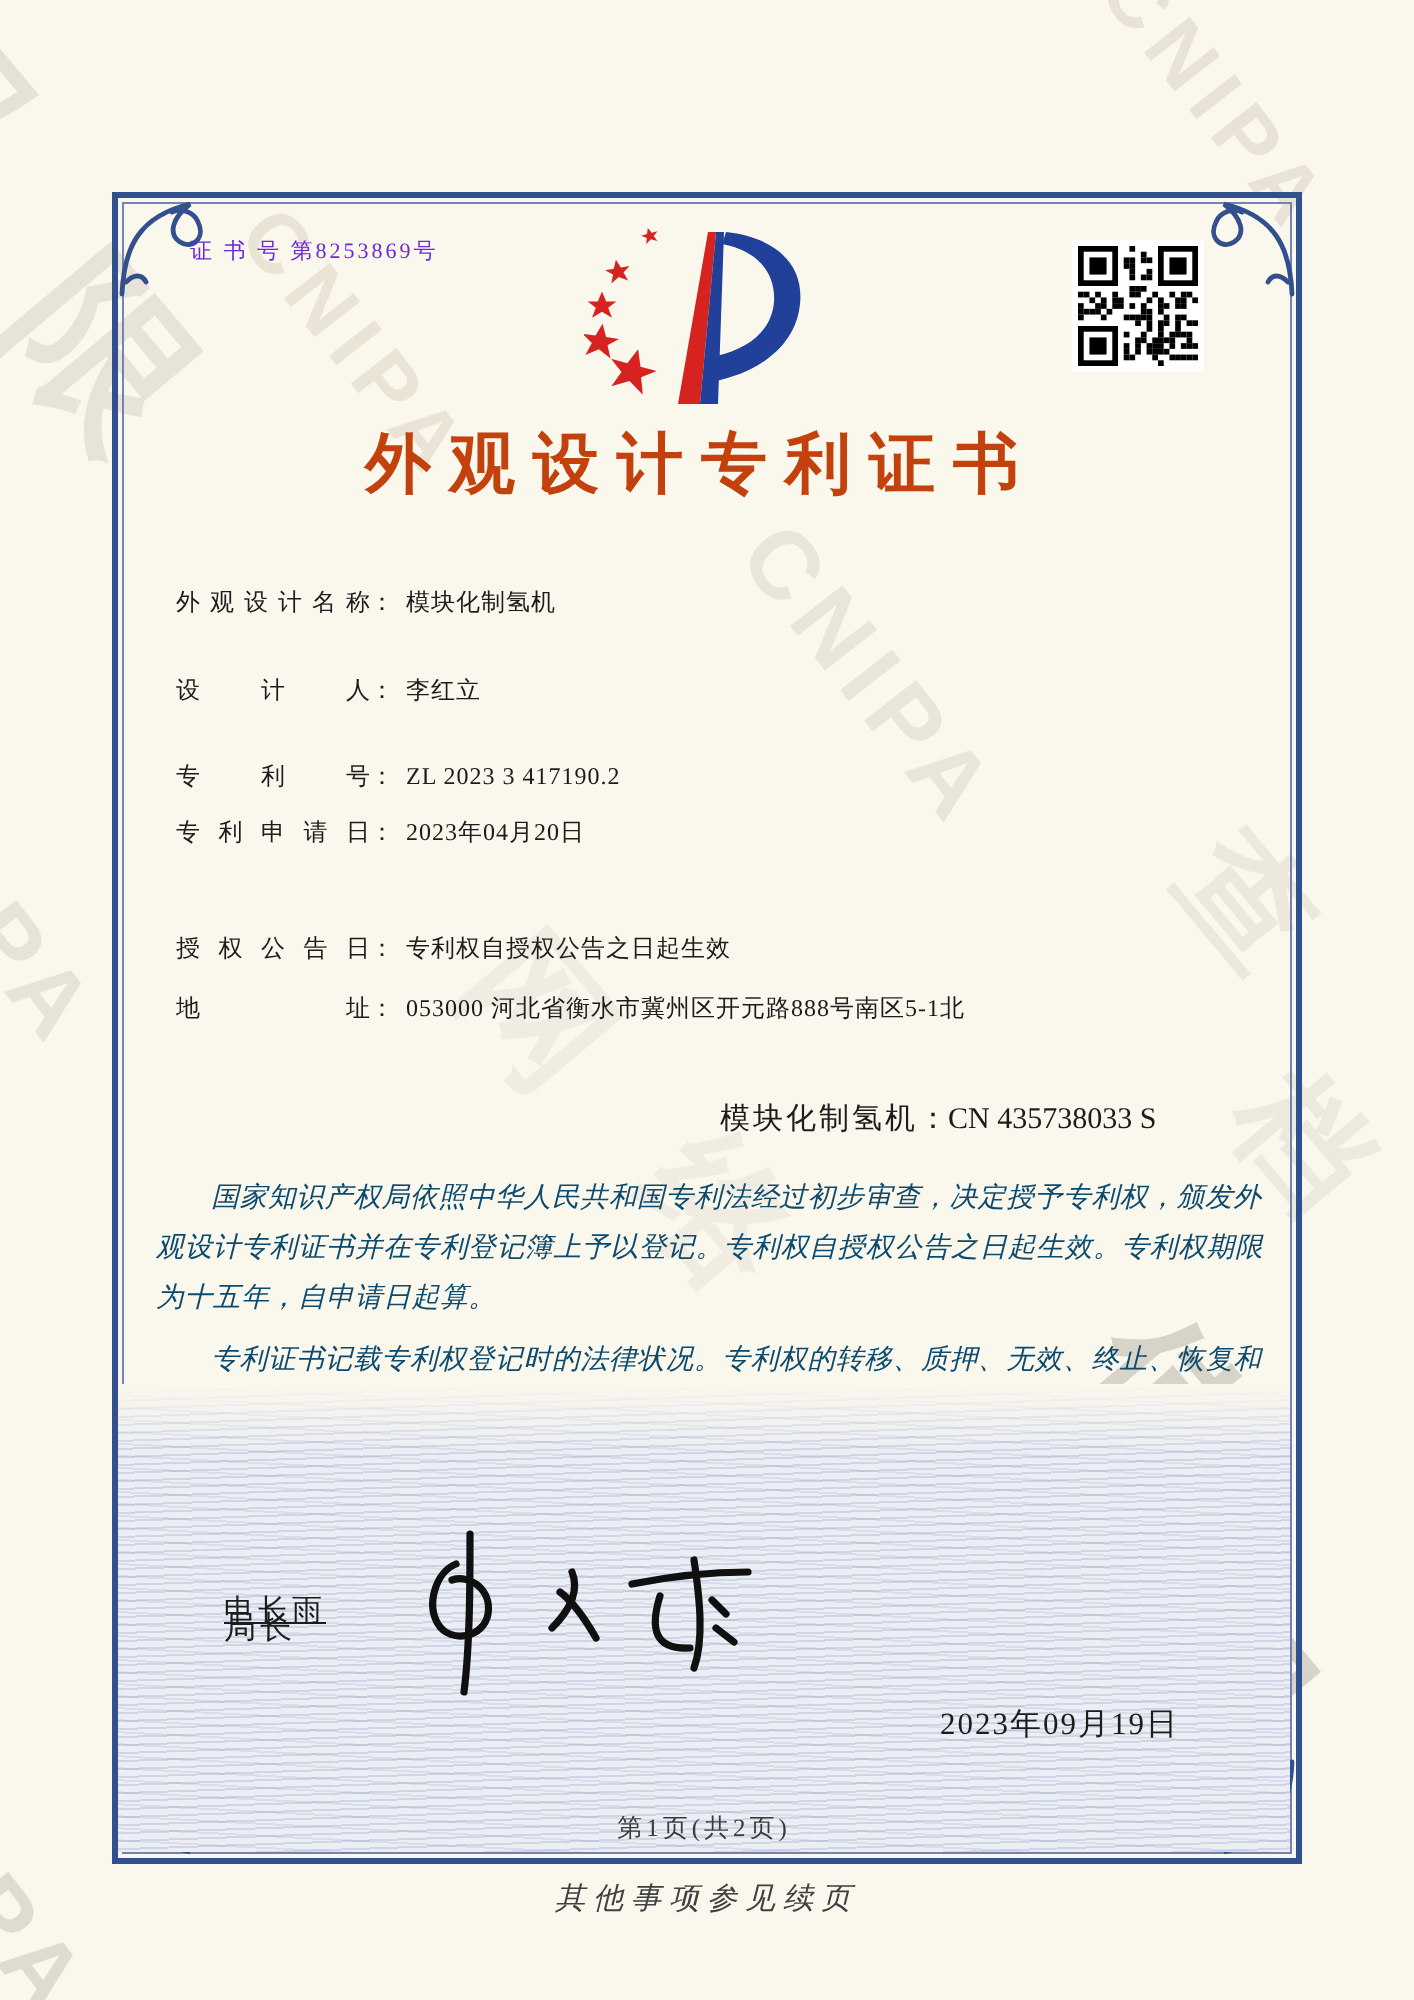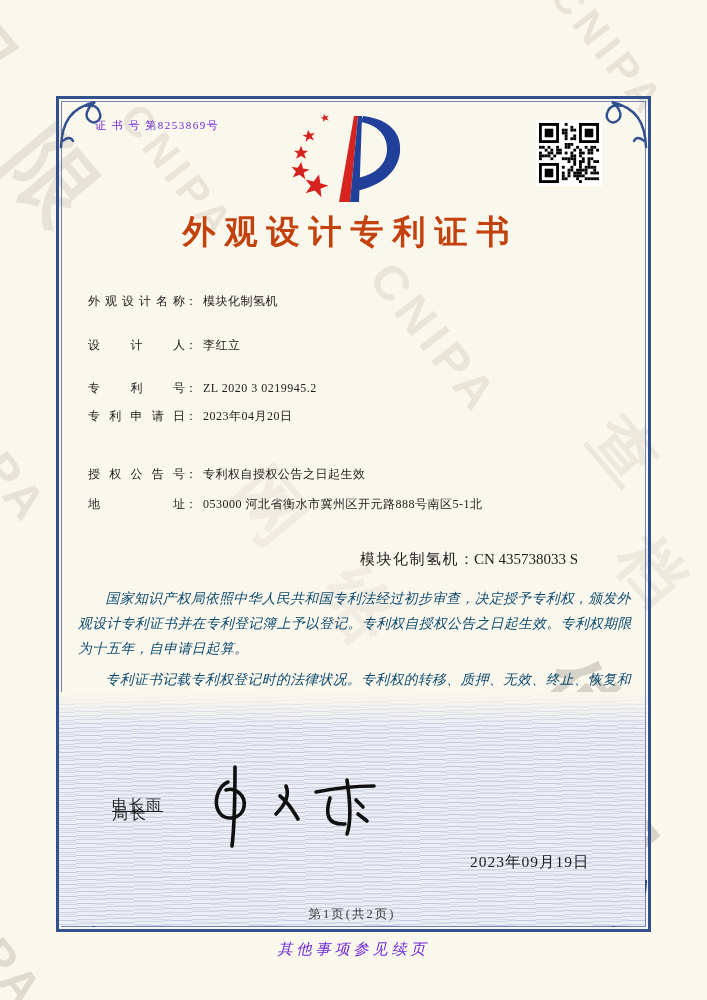--- a/index.html
+++ b/index.html
@@ -53,21 +53,21 @@
       repeating-linear-gradient(183deg, rgba(128,142,182,0.17) 0 1px, rgba(236,238,245,0) 1px 6px);
   }
   .signer-title{left:112px;top:760px;font-size:16px;letter-spacing:2px;margin-top:44px;}
   .signer-name{left:112px;top:796px;font-size:15px;letter-spacing:2px;text-decoration:underline;}
   .signature{left:198px;top:762px;width:190px;height:88px;}
   .signature path{fill:none;stroke:#101010;stroke-width:3.6;stroke-linecap:round;stroke-linejoin:round;}
   .issue-date{left:470px;top:852px;width:160px;font-size:15.5px;letter-spacing:1px;}
   .page-info{left:59px;top:906px;width:586px;text-align:center;font-size:12.5px;
              color:#3a3a3a;letter-spacing:2px;}
   .footer-note{left:0;top:940px;width:707px;text-align:center;font-size:15px;
-               font-style:italic;letter-spacing:4px;color:#6d28d9;}
+               font-style:italic;letter-spacing:4px;color:#404040;}
 </style>
 </head>
 <body>
 
 <div id="watermark-layer">
     <div class="wm" style="left: -8px; top: -18px; font-size: 78px; color: rgba(150, 140, 125, 0.2); transform: rotate(50deg);">仅</div>
     <div class="wm" style="left: 68px; top: 105px; font-size: 88px; color: rgba(150, 140, 125, 0.18); transform: rotate(50deg);">限</div>
     <div class="wm" style="left: 148px; top: 95px; font-size: 42px; color: rgba(178, 162, 140, 0.22); transform: rotate(52deg);">CNIPA</div>
     <div class="wm" style="left: 578px; top: -28px; font-size: 42px; color: rgba(165, 152, 135, 0.2); transform: rotate(52deg);">CNIPA</div>
     <div class="wm" style="left: -48px; top: 362px; font-size: 48px; color: rgba(150, 140, 125, 0.18); transform: rotate(52deg);">CNIPA</div>
@@ -250,27 +250,27 @@
 
 <div class="abs title">外观设计专利证书</div>
 
 <div class="abs frow" style="top:293px">
   <span class="flabel">外观设计名称</span><span class="fcolon">：</span><span class="fvalue">模块化制氢机</span>
 </div>
 <div class="abs frow" style="top:337px">
   <span class="flabel">设计人</span><span class="fcolon">：</span><span class="fvalue">李红立</span>
 </div>
 <div class="abs frow" style="top:380px">
-  <span class="flabel">专利号</span><span class="fcolon">：</span><span class="fvalue">ZL 2020 3 0219945.2</span>
+  <span class="flabel">专利号</span><span class="fcolon">：</span><span class="fvalue">ZL 2023 3 417190.2</span>
 </div>
 <div class="abs frow" style="top:408px">
   <span class="flabel">专利申请日</span><span class="fcolon">：</span><span class="fvalue">2023年04月20日</span>
 </div>
 <div class="abs frow" style="top:466px">
-  <span class="flabel">授权公告号</span><span class="fcolon">：</span><span class="fvalue">专利权自授权公告之日起生效</span>
+  <span class="flabel">授权公告日</span><span class="fcolon">：</span><span class="fvalue">专利权自授权公告之日起生效</span>
 </div>
 <div class="abs frow" style="top:496px">
   <span class="flabel">地址</span><span class="fcolon">：</span><span class="fvalue">053000 河北省衡水市冀州区开元路888号南区5-1北</span>
 </div>
 
 <div class="abs grow">
   <span class="gpair2">
     <span class="glabel">模块化制氢机</span><span>：</span><span>CN 435738033 S</span>
   </span>
 </div>

